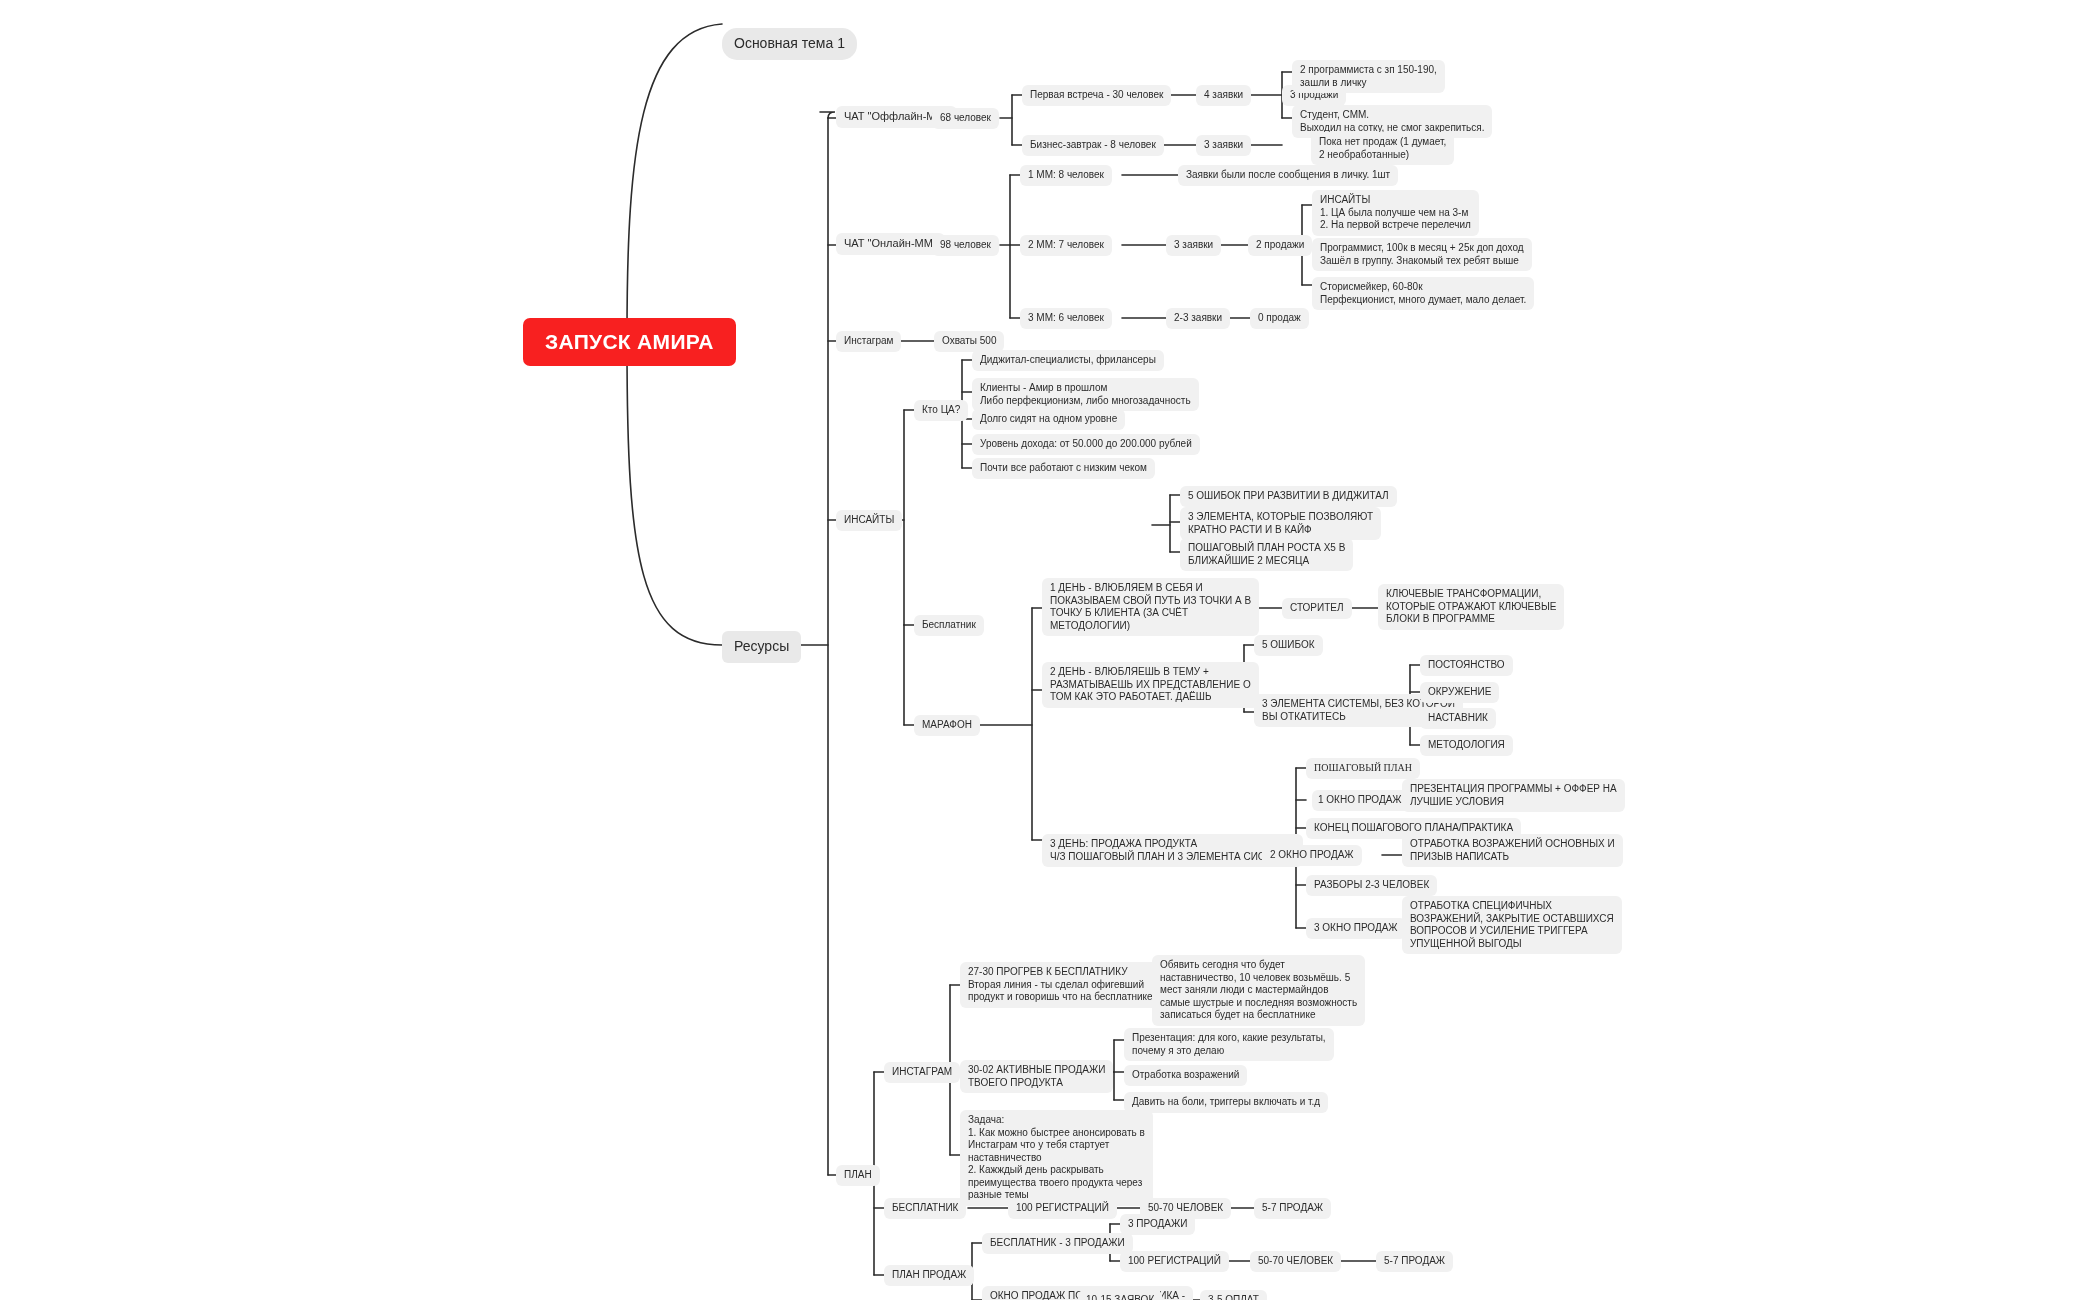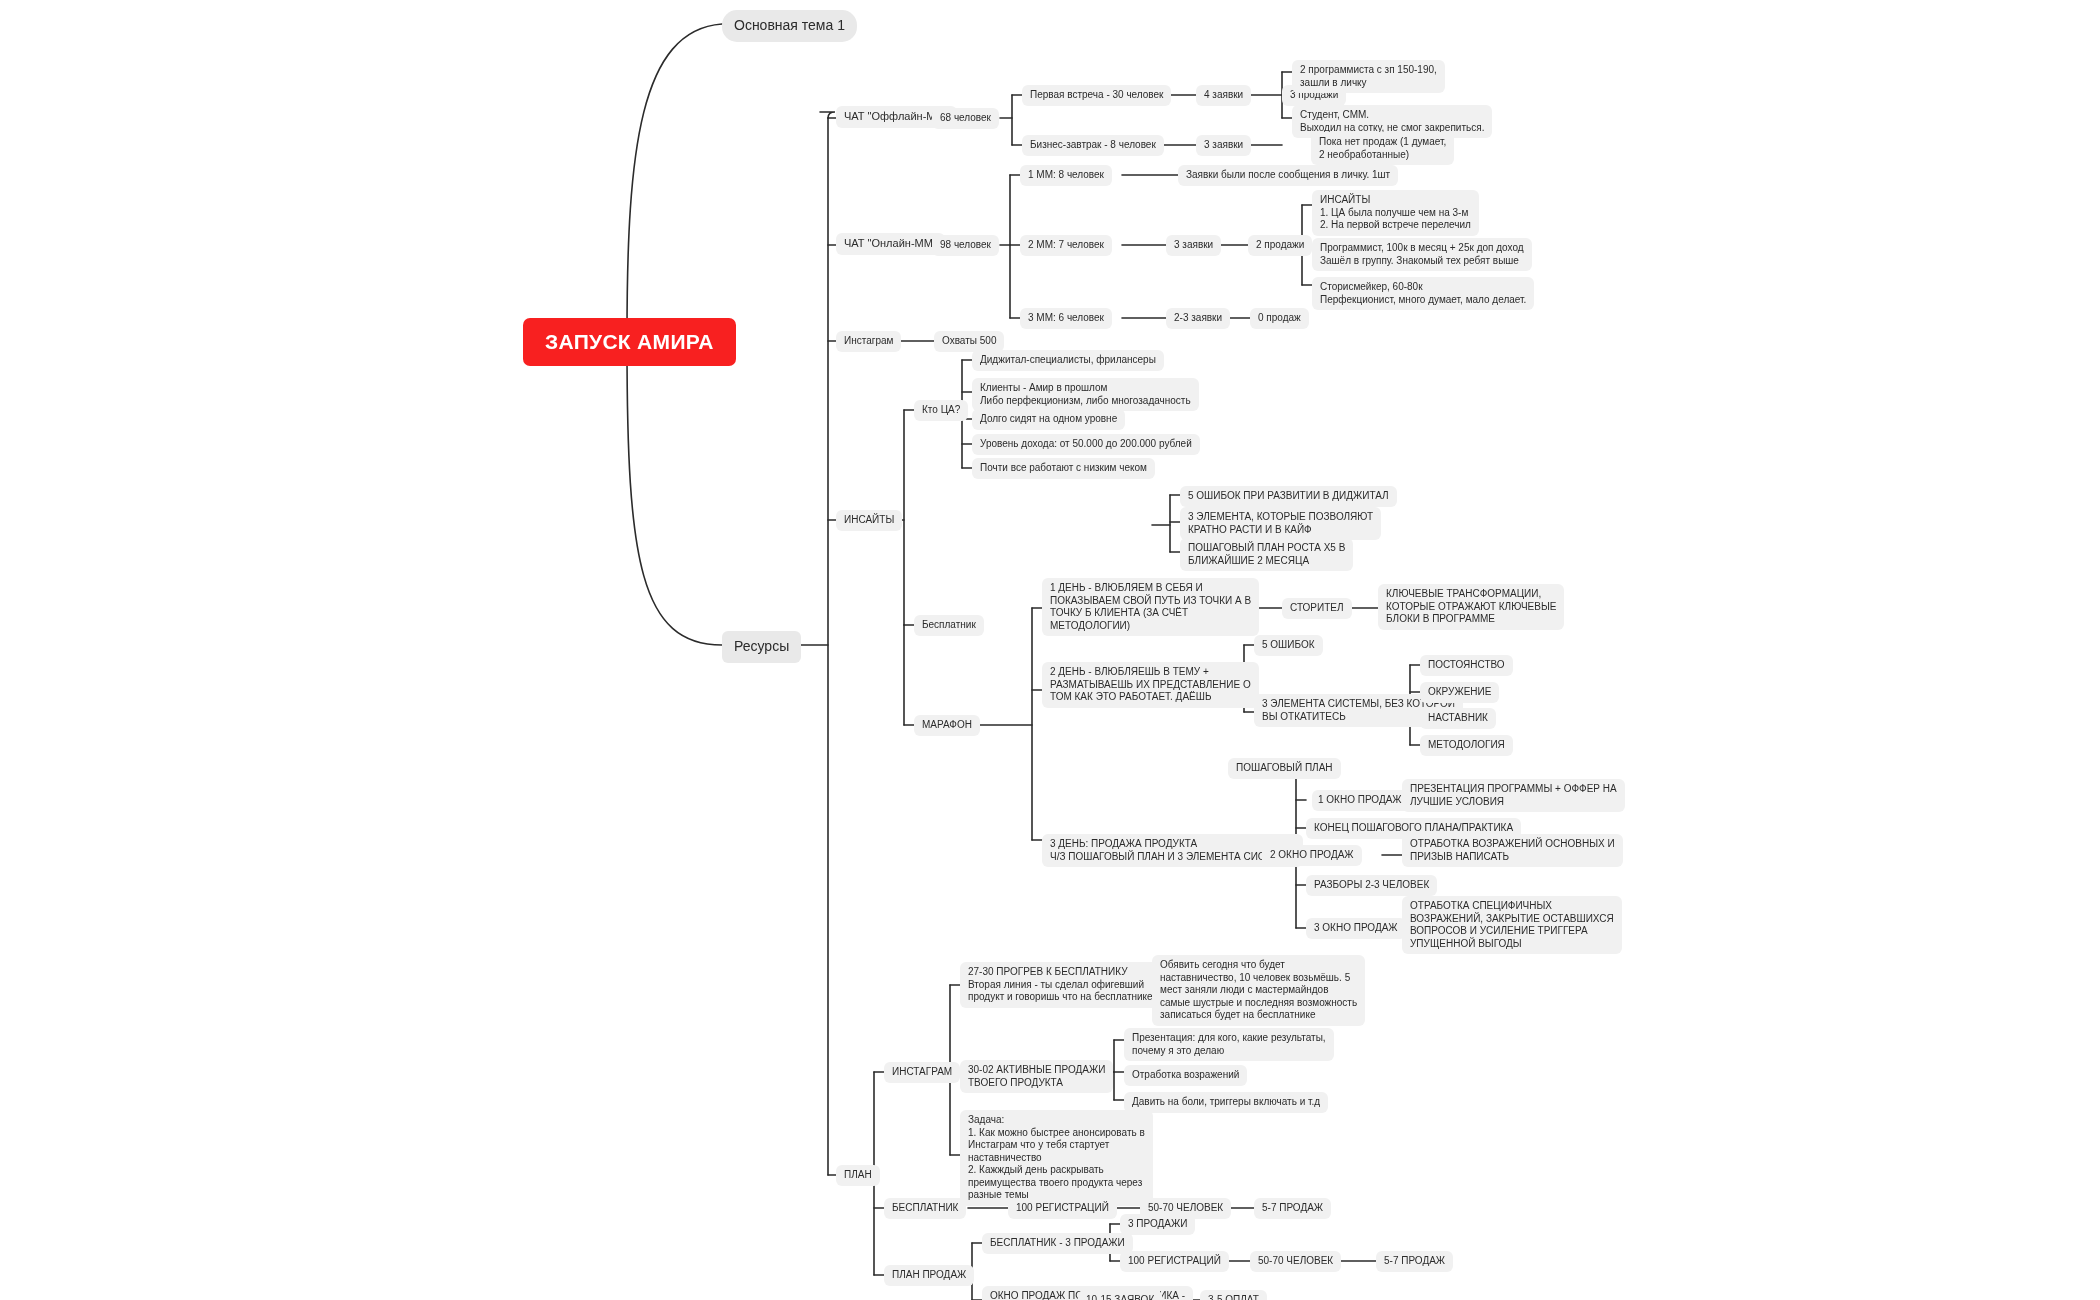--- a/index.html
+++ b/index.html
@@ -187,21 +187,21 @@
       <path d="M1110,1261 L1120,1261"></path>
       <path d="M1216,1261 L1250,1261"></path>
       <path d="M1340,1261 L1376,1261"></path>
       <path d="M1040,1300 L1078,1300"></path>
       <path d="M1166,1300 L1200,1300"></path>
     </g>
   </svg>
 
   <div class="node root" style="left:523px; top:318px;">ЗАПУСК АМИРА</div>
 
-  <div class="node lvl1" style="left:722px; top:10px;border-radius:15px;">Основная тема 1</div>
+  <div class="node lvl1" style="left:722px; top:28px;border-radius:15px;">Основная тема 1</div>
   <div class="node lvl1" style="left:722px; top:631px;">Ресурсы</div>
 
   <div class="node s11" style="left:836px; top:106px;">ЧАТ "Оффлайн-ММ"</div>
   <div class="node s10" style="left:932px; top:108px;">68 человек</div>
 
   <div class="node s10" style="left:1022px; top:85px;">Первая встреча - 30 человек</div>
   <div class="node s10" style="left:1196px; top:85px;">4 заявки</div>
   <div class="node s10" style="left:1282px; top:85px;">3 продажи</div>
   <div class="node s10" style="left:1292px; top:60px;">2 программиста с зп 150-190,
 зашли в личку</div>
@@ -272,21 +272,21 @@
   <div class="node s10" style="left:1254px; top:694px;">3 ЭЛЕМЕНТА СИСТЕМЫ, БЕЗ КОТОРОЙ
 ВЫ ОТКАТИТЕСЬ</div>
   <div class="node s10" style="left:1420px; top:655px;">ПОСТОЯНСТВО</div>
   <div class="node s10" style="left:1420px; top:682px;">ОКРУЖЕНИЕ</div>
   <div class="node s10" style="left:1420px; top:708px;">НАСТАВНИК</div>
   <div class="node s10" style="left:1420px; top:735px;">МЕТОДОЛОГИЯ</div>
 
   <div class="node s10" style="left:1042px; top:834px;">3 ДЕНЬ: ПРОДАЖА ПРОДУКТА
 Ч/З ПОШАГОВЫЙ ПЛАН И 3 ЭЛЕМЕНТА СИСТЕМЫ</div>
 
-  <div class="node s10" style="left:1228px; top:758px;">ПОШАГОВЫЙ ПЛАН</div>
+  <div class="node s10" style="left:1306px; top:758px;font-family:Liberation Serif, serif;">ПОШАГОВЫЙ ПЛАН</div>
   <div class="node s10" style="left:1312px; top:790px;padding-left:6px;">1 ОКНО ПРОДАЖ</div>
   <div class="node s10" style="left:1402px; top:779px;">ПРЕЗЕНТАЦИЯ ПРОГРАММЫ + ОФФЕР НА
 ЛУЧШИЕ УСЛОВИЯ</div>
   <div class="node s10" style="left:1306px; top:818px;">КОНЕЦ ПОШАГОВОГО ПЛАНА/ПРАКТИКА</div>
   <div class="node s10" style="left:1262px; top:845px;">2 ОКНО ПРОДАЖ</div>
   <div class="node s10" style="left:1402px; top:834px;">ОТРАБОТКА ВОЗРАЖЕНИЙ ОСНОВНЫХ И
 ПРИЗЫВ НАПИСАТЬ</div>
   <div class="node s10" style="left:1306px; top:875px;">РАЗБОРЫ 2-3 ЧЕЛОВЕК</div>
   <div class="node s10" style="left:1306px; top:918px;">3 ОКНО ПРОДАЖ</div>
   <div class="node s10" style="left:1402px; top:896px;">ОТРАБОТКА СПЕЦИФИЧНЫХ

